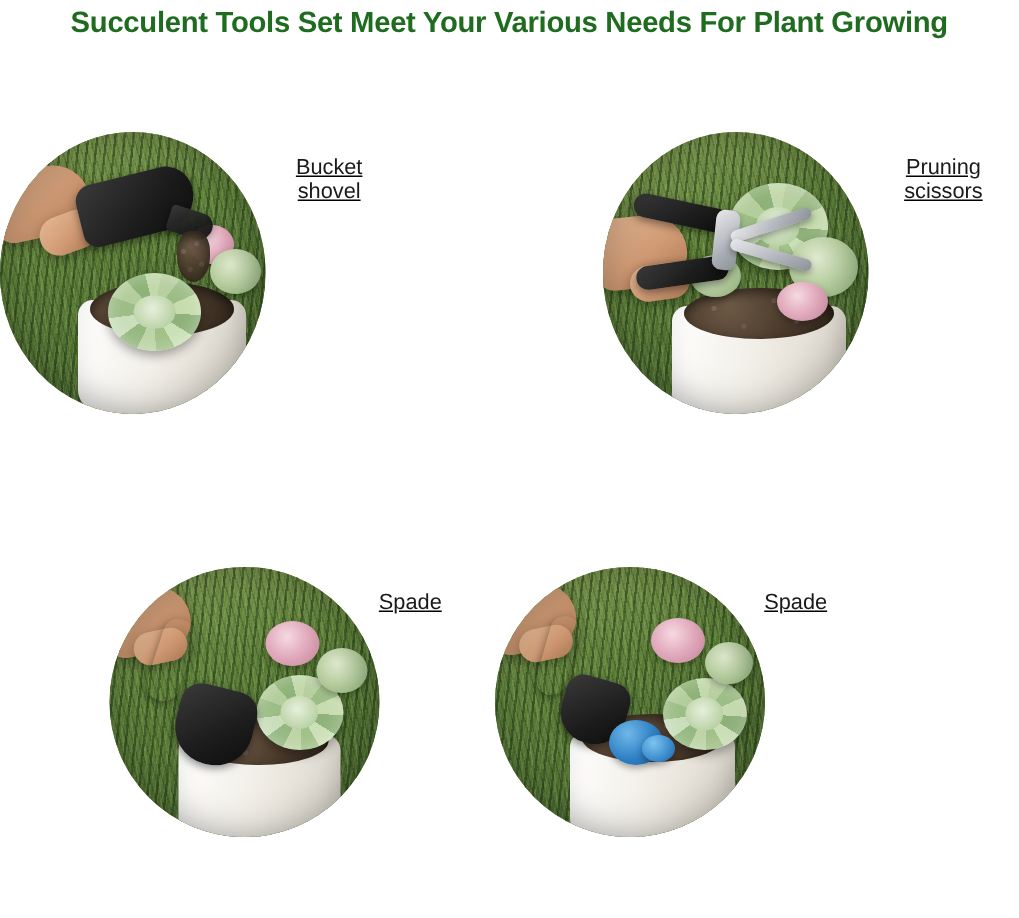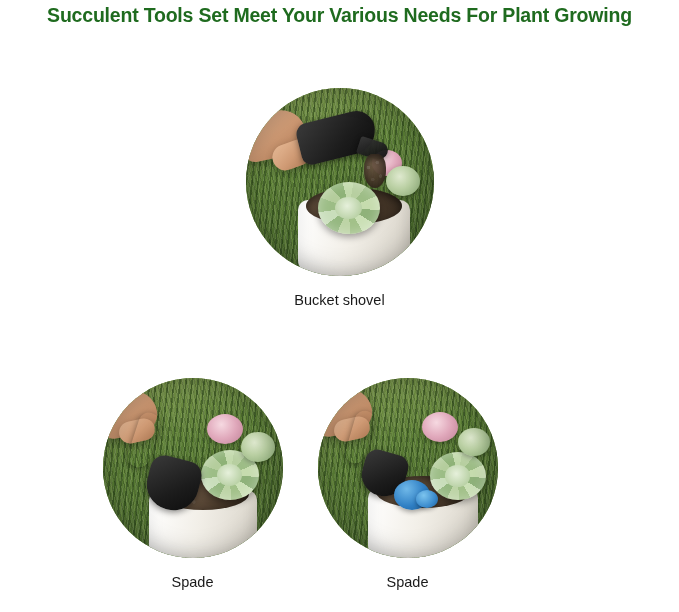--- a/index.html
+++ b/index.html
@@ -42,28 +42,29 @@
   }
   .row-top {
     top: 88px;
     left: 0;
     width: 679px;
     justify-content: center;
     gap: 140px;
   }
   .row-bottom {
     top: 378px;
-    left: 0;
+    left: 12px;
     width: 600px;
     justify-content: center;
     gap: 35px;
   }
   .cell {
     display: flex;
-    flex-direction: column;
+    flex-direction: row;
+    text-decoration: underline;
   }
   .thumb {
     width: 188px;
     height: 188px;
     border-radius: 50%;
     overflow: hidden;
     position: relative;
     background: #5f7a3c;
   }
   .thumb-sm {
@@ -208,20 +209,46 @@
         <div class="tool-dark" style="left:52px; top:28px; width:78px; height:42px; border-radius:16px 26px 34px 14px; transform:rotate(-14deg);"></div>
         <div class="tool-dark" style="left:112px; top:52px; width:30px; height:18px; border-radius:4px 12px 14px 4px; transform:rotate(18deg); opacity:.95;"></div>
 
         <div class="soil" style="left:118px; top:66px; width:22px; height:34px; border-radius:40% 40% 50% 50%; opacity:.95;"></div>
 
         <div class="vignette"></div>
       </div>
       <div class="caption">Bucket shovel</div>
     </div>
 
+    <div class="cell">
+      <div class="thumb">
+        <div class="grass"></div>
+        <div class="grass-blades"></div>
+
+        <div class="pot" style="left:46px; top:116px; width:116px; height:84px;"></div>
+        <div class="soil" style="left:54px; top:104px; width:100px; height:34px;"></div>
+
+        <div class="succ-rosette" style="left:84px; top:34px; width:66px; height:58px;"></div>
+        <div class="succulent" style="left:124px; top:70px; width:46px; height:40px;"></div>
+        <div class="succ-pink" style="left:116px; top:100px; width:34px; height:26px;"></div>
+        <div class="succulent" style="left:58px; top:82px; width:34px; height:28px;"></div>
+
+        <div class="hand" style="left:-8px; top:56px; width:64px; height:48px; border-radius:24px 34px 30px 20px; transform:rotate(-6deg);"></div>
+        <div class="hand" style="left:18px; top:88px; width:40px; height:24px; border-radius:16px; transform:rotate(-8deg);"></div>
+
+        <div class="tool-dark" style="left:20px; top:46px; width:64px; height:16px; border-radius:8px; transform:rotate(12deg);"></div>
+        <div class="tool-dark" style="left:22px; top:86px; width:62px; height:16px; border-radius:8px; transform:rotate(-8deg);"></div>
+        <div class="tool-steel" style="left:74px; top:52px; width:16px; height:40px; border-radius:6px; transform:rotate(6deg);"></div>
+        <div class="tool-steel" style="left:84px; top:58px; width:56px; height:8px; border-radius:4px; transform:rotate(-18deg);"></div>
+        <div class="tool-steel" style="left:84px; top:78px; width:56px; height:8px; border-radius:4px; transform:rotate(16deg);"></div>
+
+        <div class="vignette"></div>
+      </div>
+      <div class="caption">Pruning scissors</div>
+    </div>
 
   </div>
 
   <div class="row row-bottom">
 
     <div class="cell">
       <div class="thumb thumb-sm">
         <div class="grass"></div>
         <div class="grass-blades"></div>
 

